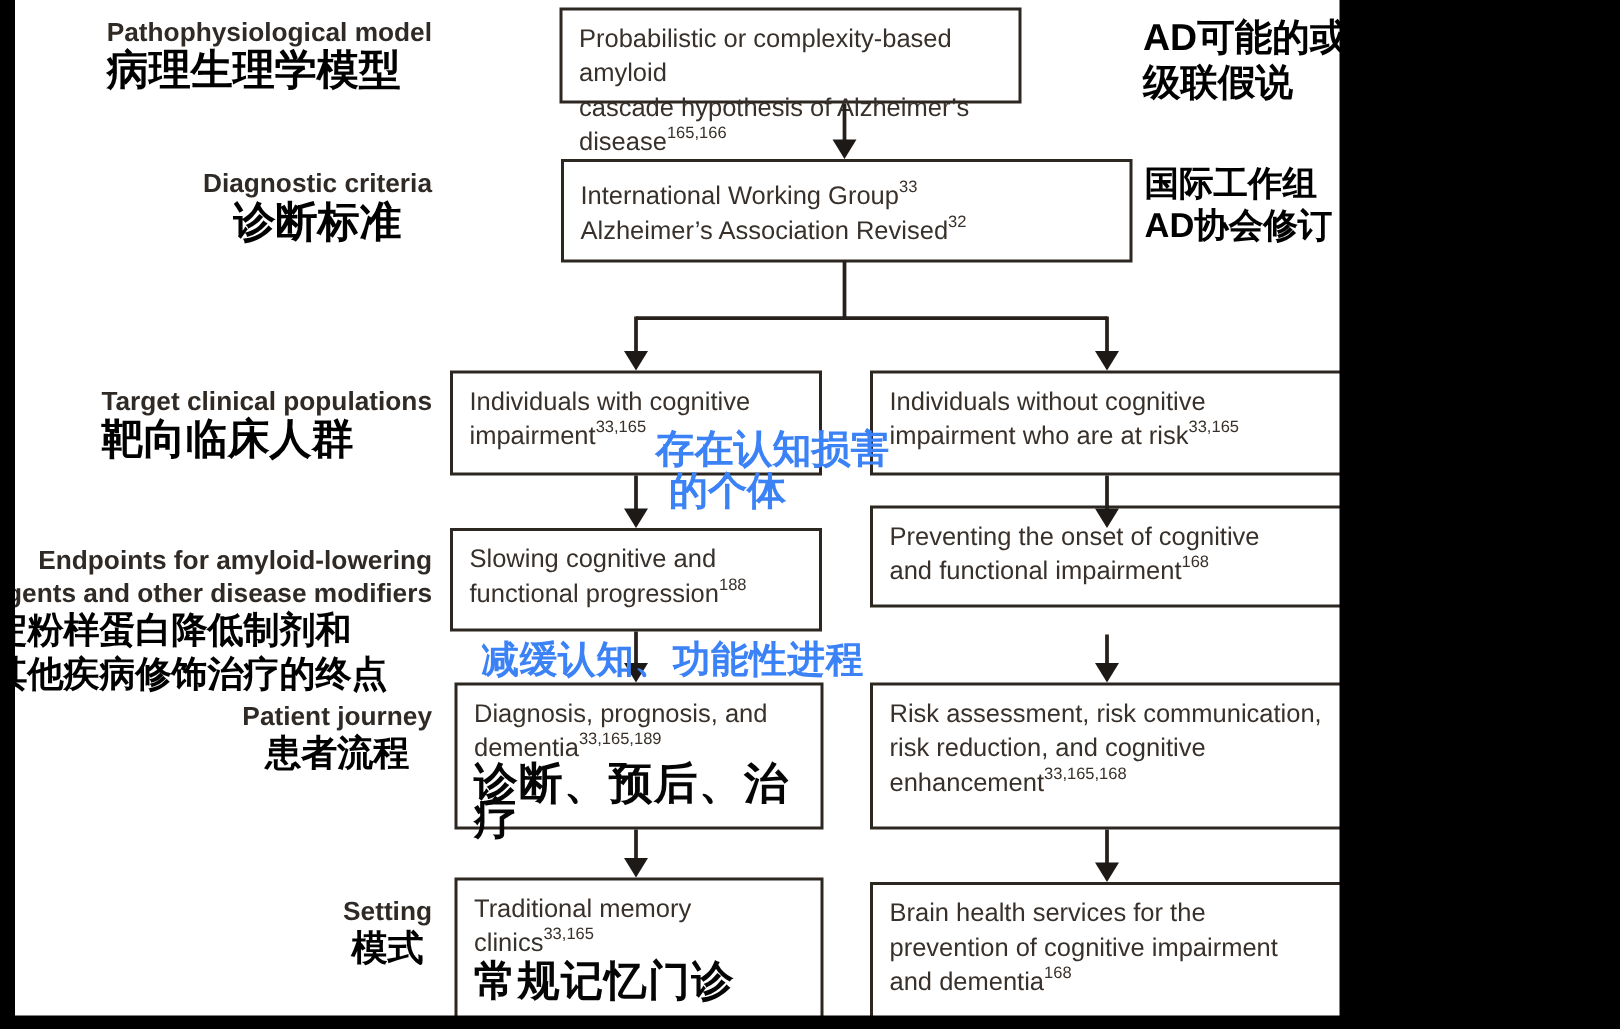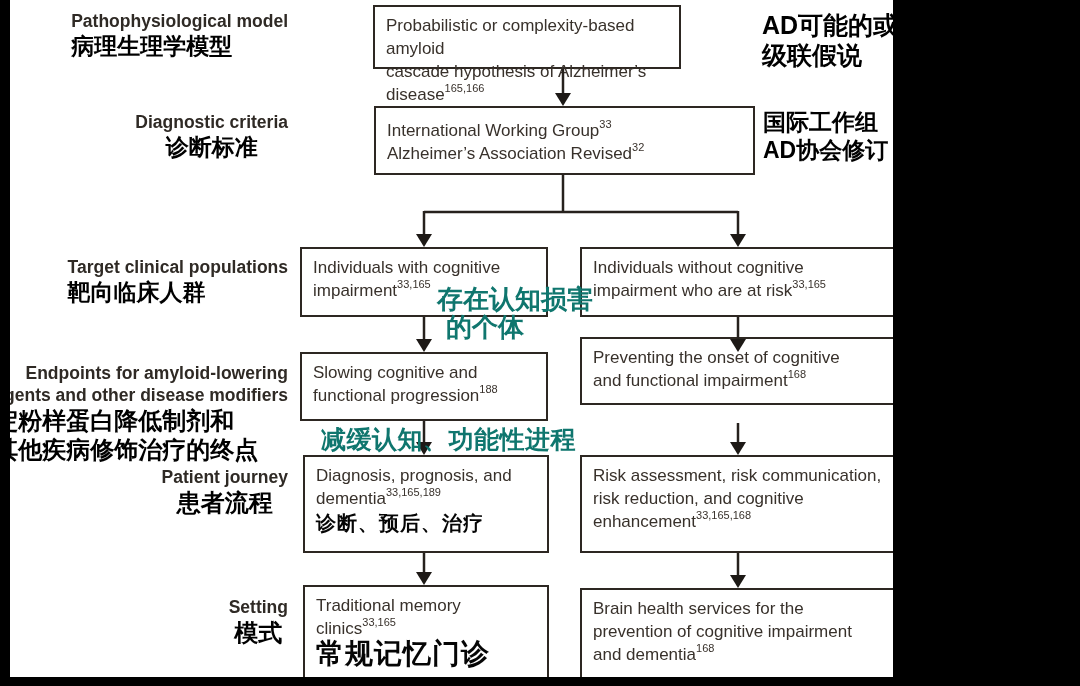--- a/index.html
+++ b/index.html
@@ -18,33 +18,33 @@
   .connectors line{stroke:#26211d;stroke-width:2.5;}
   .connectors polygon{fill:#1d1916;}
 
   
   .box{
     position:absolute;background:#fff;border:2px solid #2d2722;box-sizing:border-box;
     padding:7px 11px 4px 11px;color:#38312b;font-size:17px;line-height:23px;z-index:2;
   }
   .box sup{font-size:11px;line-height:0;position:relative;top:-1px;vertical-align:super;}
   .bzh{font-weight:bold;color:#050505;margin-top:2px;}
-  .bzh-5{font-size:20px;letter-spacing:1px;}
+  .bzh-5{font-size:29px;letter-spacing:1px;}
   .bzh-6{font-size:28px;letter-spacing:1px;}
 
   
   .rowlabel{position:absolute;right:792px;text-align:right;z-index:2;white-space:nowrap;}
   .rowlabel .en{font-size:17.5px;font-weight:600;color:#2f2a25;line-height:22px;}
-  .rowlabel .zh{font-weight:800;color:#000;font-size:23px;line-height:29px;}
+  .rowlabel .zh{font-weight:800;color:#000;font-size:28px;line-height:29px;}
   .rowlabel .zh.big{font-size:24px;}
   .zh-left{text-align:left;}
   .zh-center{text-align:center;}
 
   
-  .ov{position:absolute;font-weight:800;color:#0f766e;z-index:4;white-space:nowrap;}
+  .ov{position:absolute;font-weight:800;color:#3b82f6;z-index:4;white-space:nowrap;}
   .ov-impairment{left:437px;top:285px;font-size:26px;line-height:28px;}
   .ov-impairment .indent{padding-left:9px;}
   .ov-slowing{left:321px;top:423px;font-size:25px;letter-spacing:0.5px;}
   .note{position:absolute;font-weight:800;color:#000;z-index:2;white-space:nowrap;}
   .note1{left:762px;top:10px;font-size:25px;line-height:30px;}
   .note2{left:763px;top:108px;font-size:23px;line-height:28px;}
 </style>
 </head>
 <body>
 

